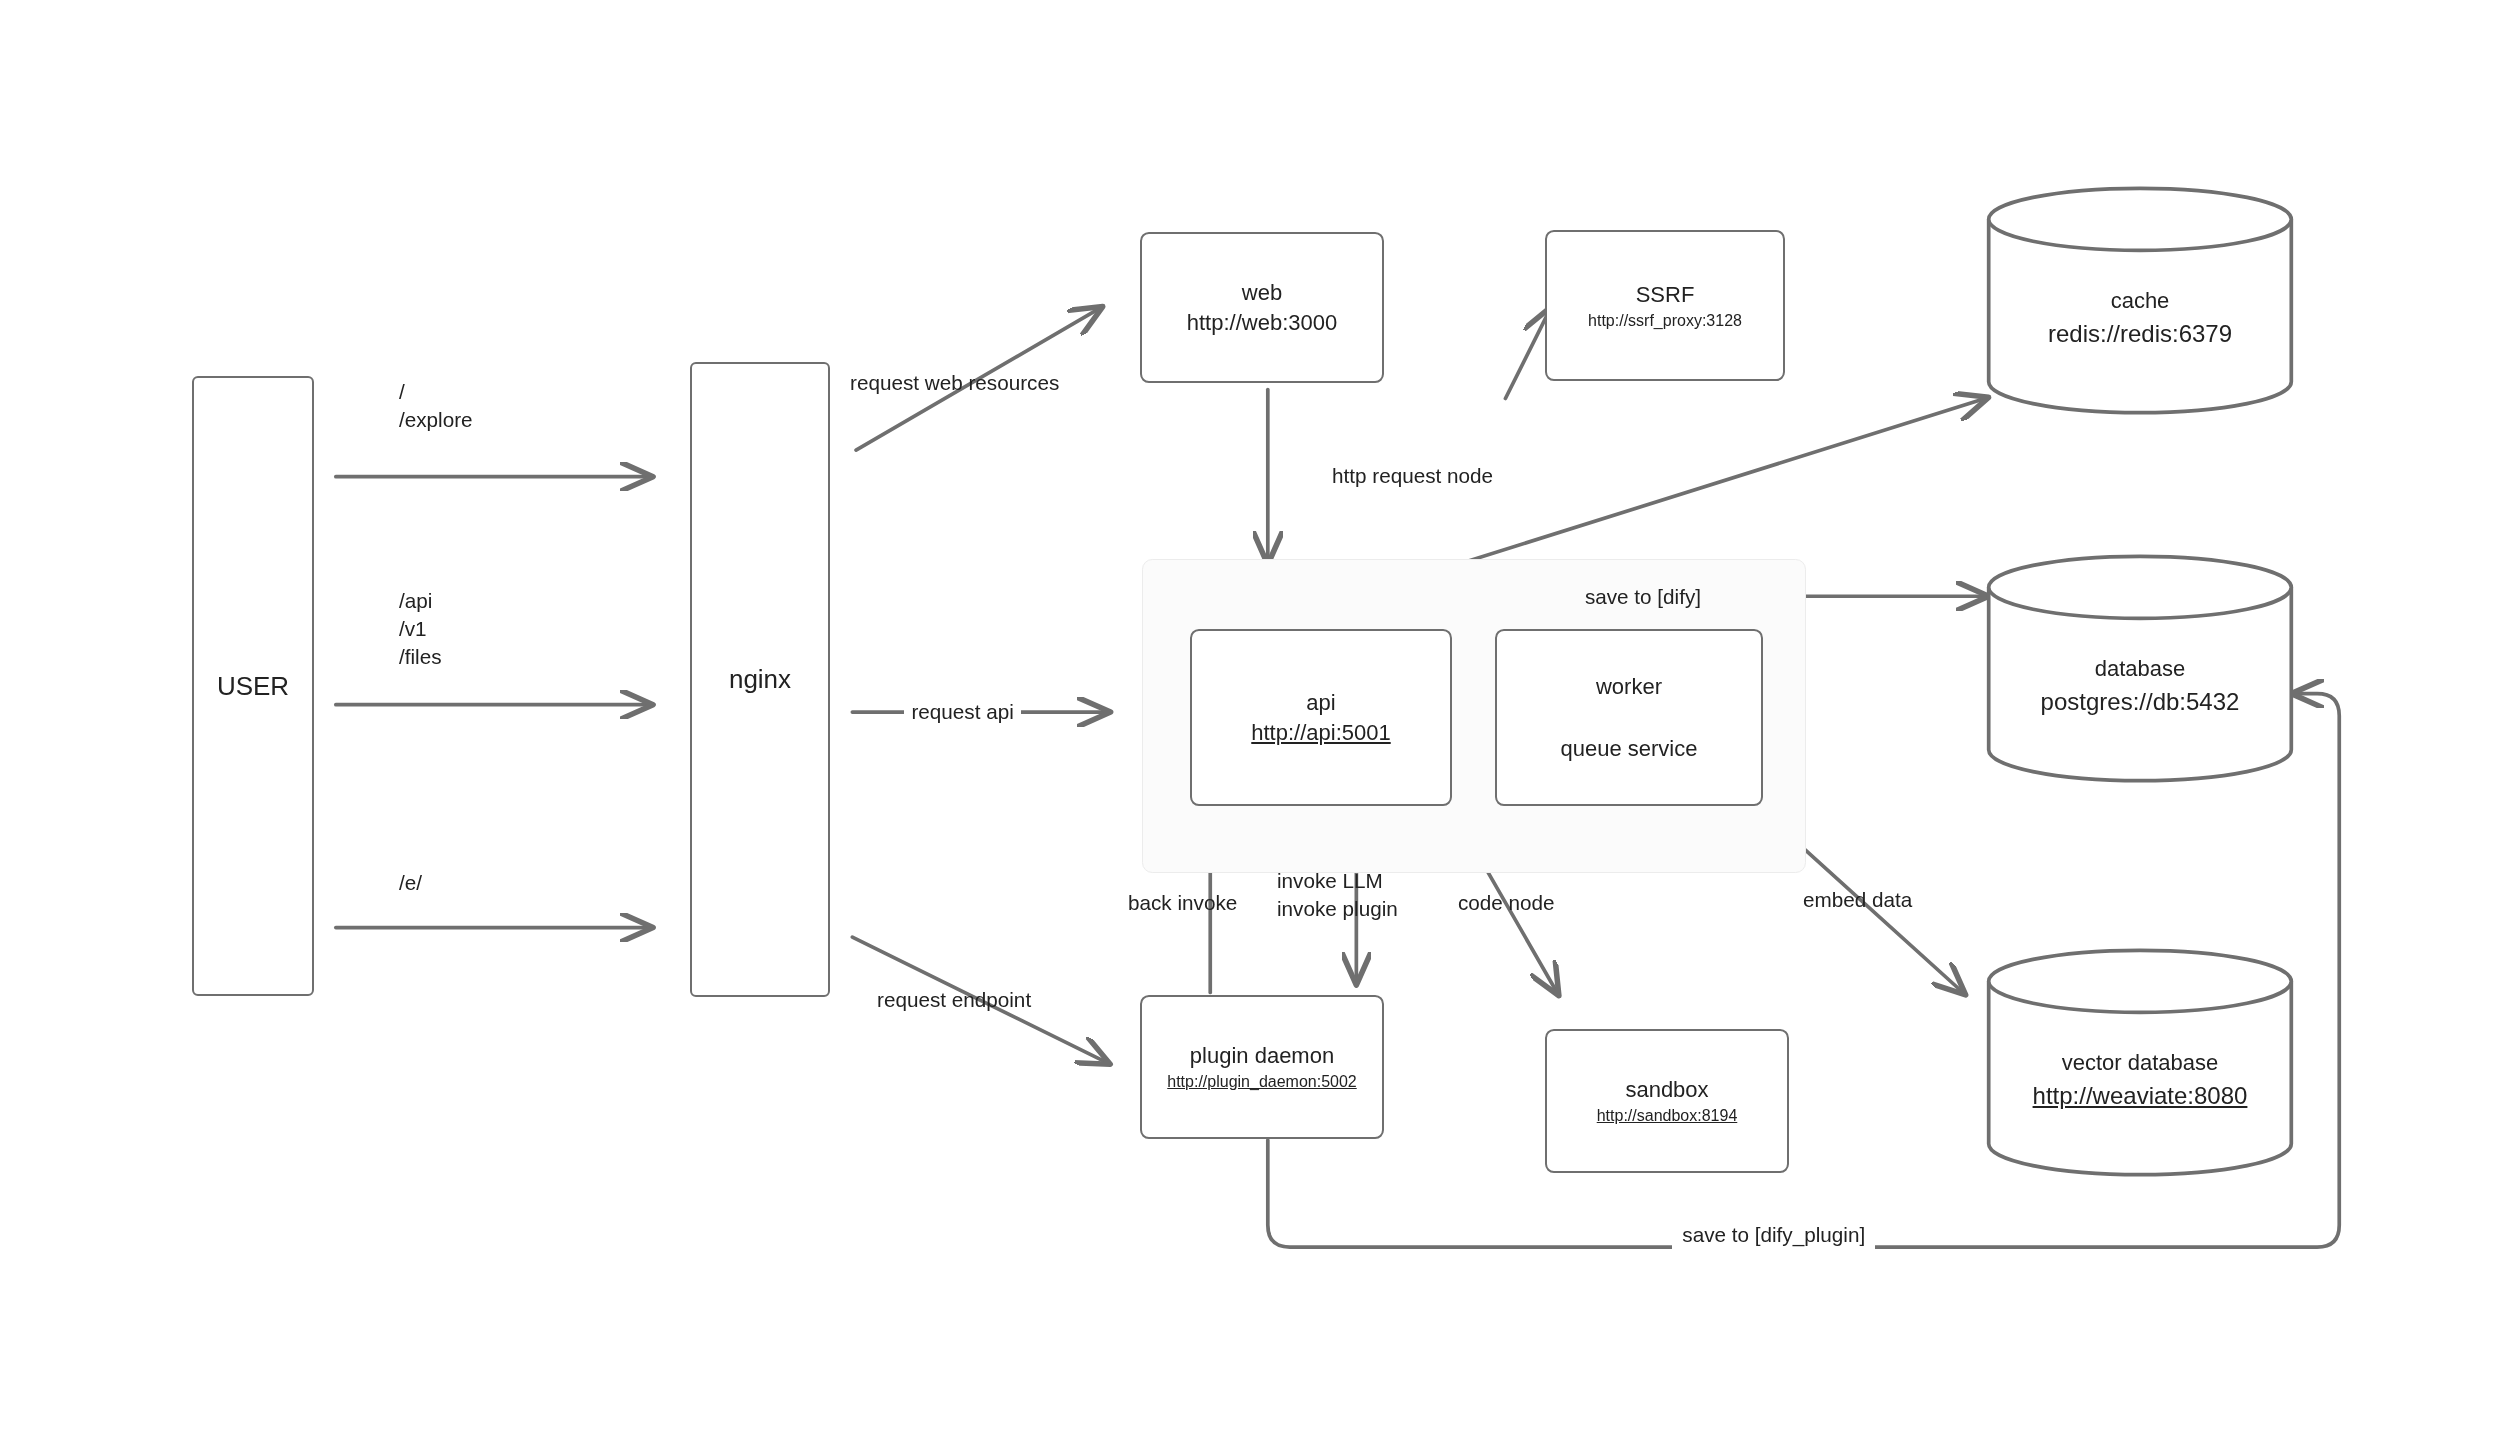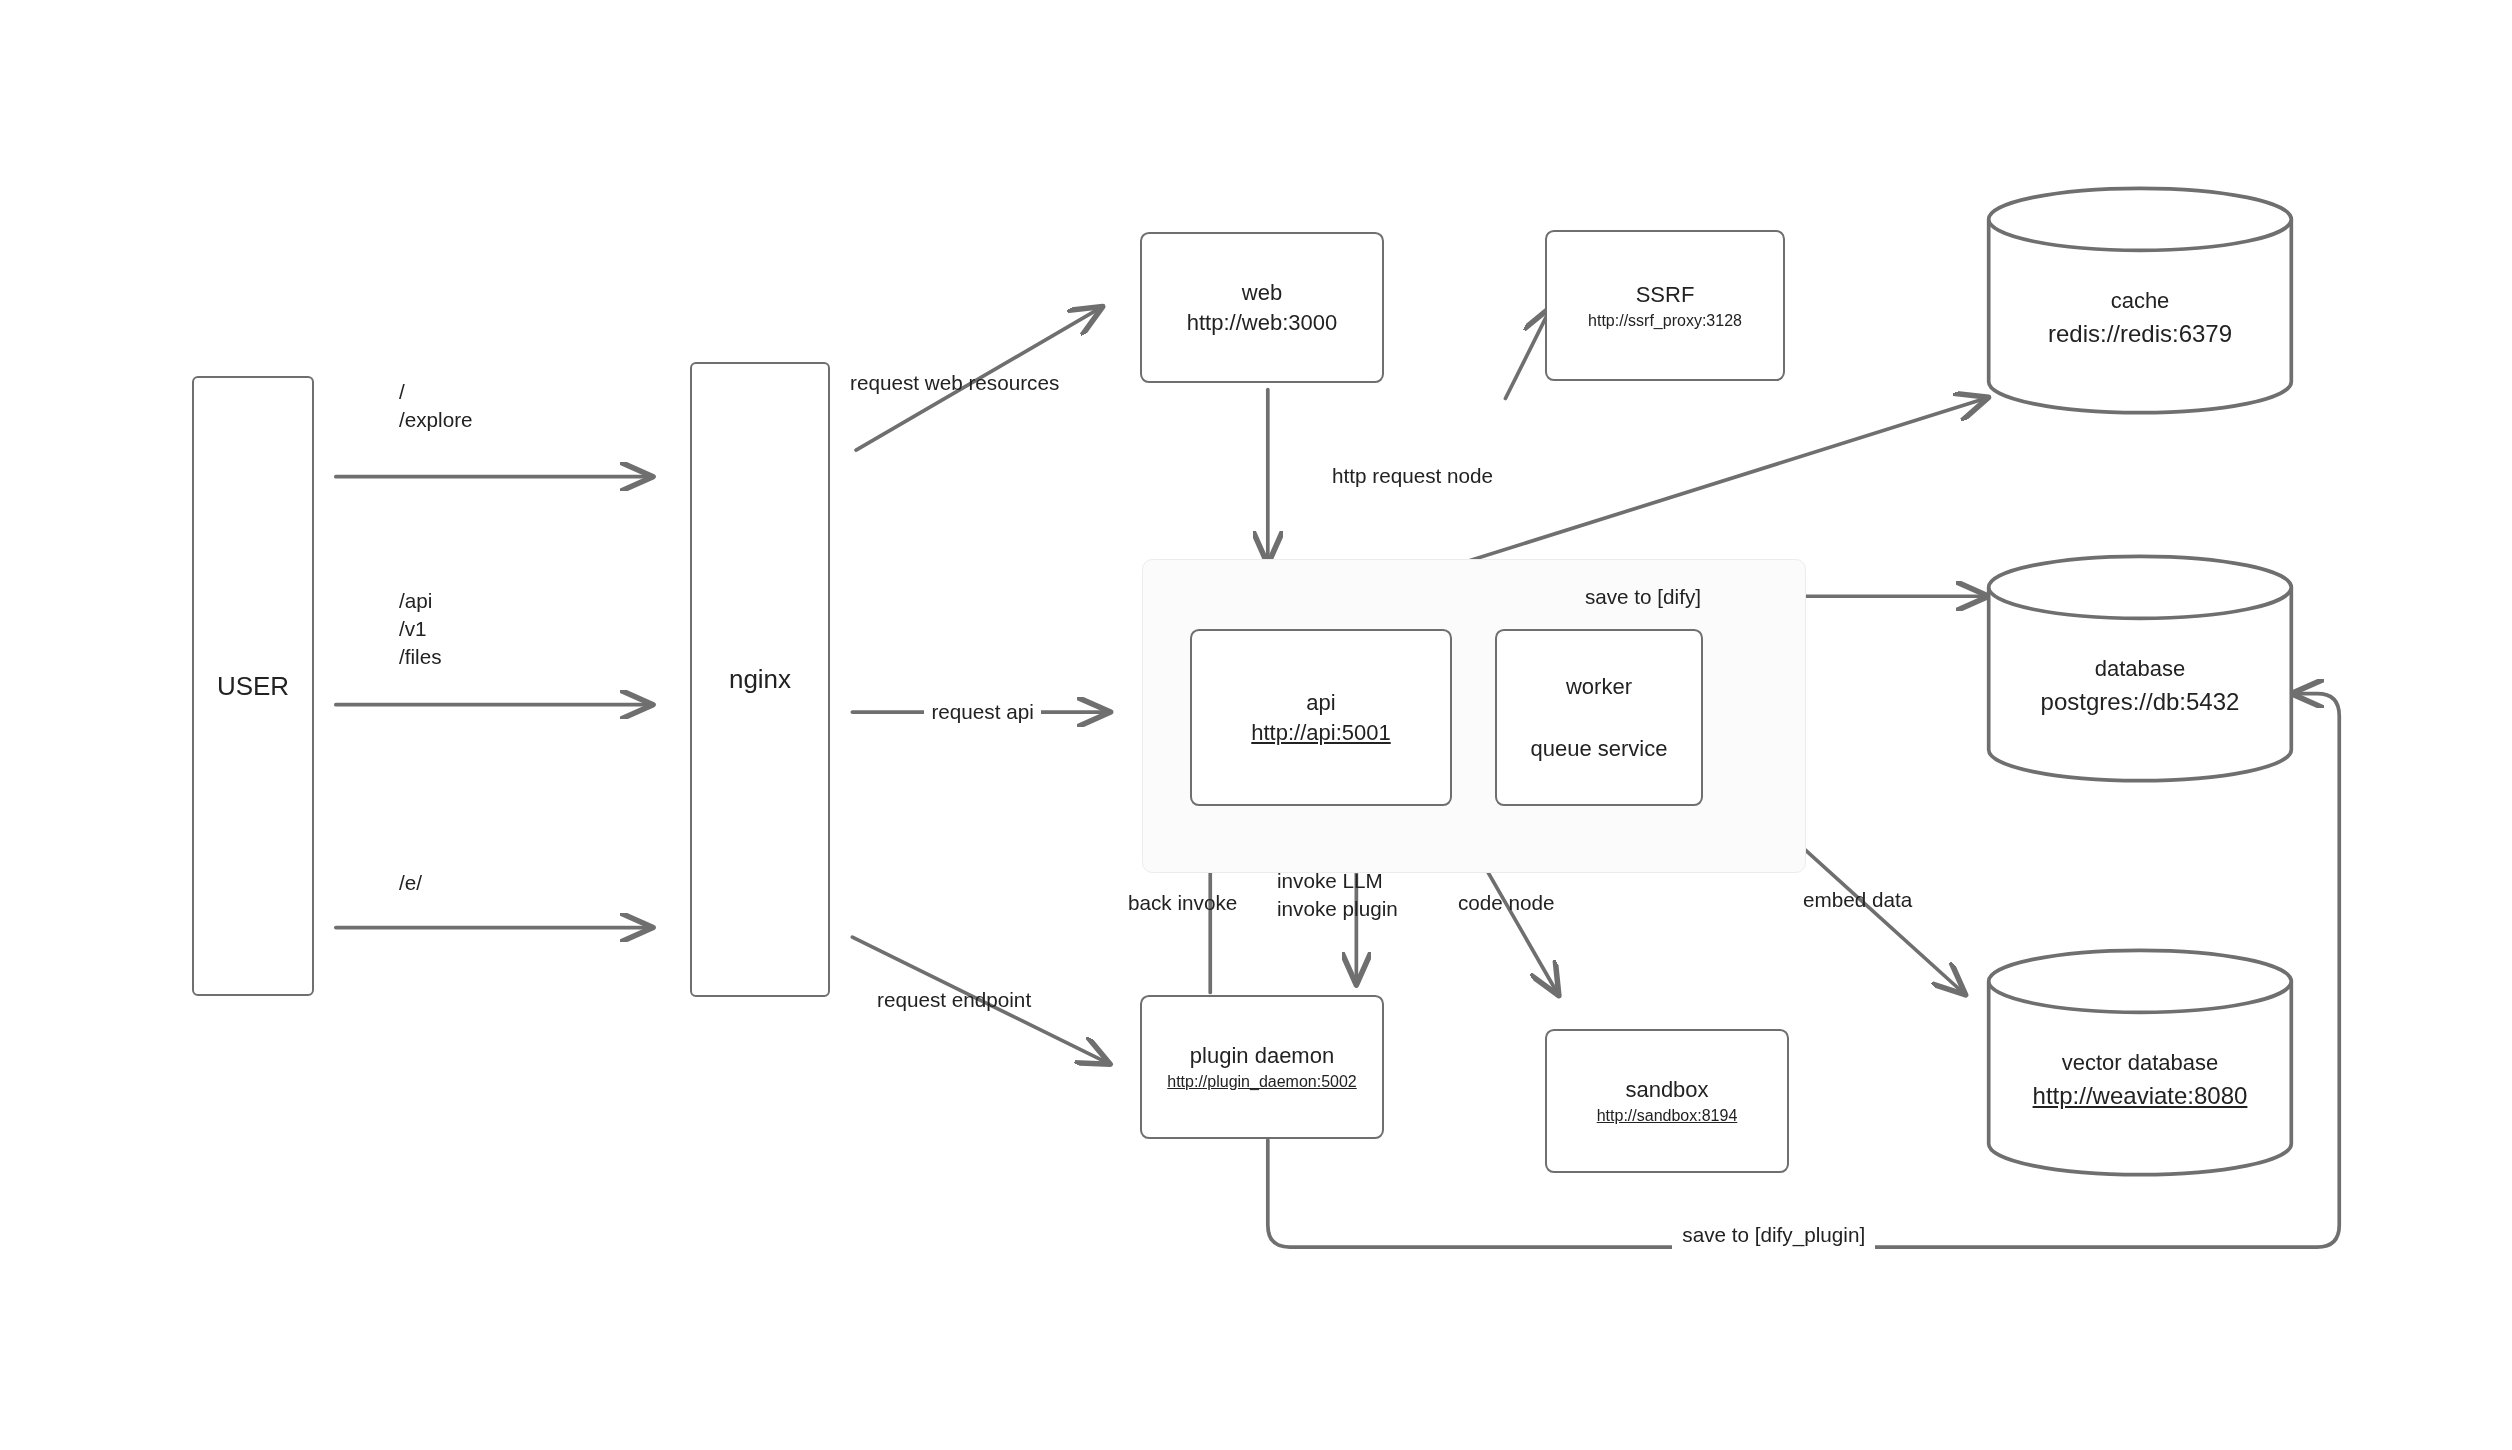--- a/index.html
+++ b/index.html
@@ -164,21 +164,21 @@
   <div class="node" style="left:1545px; top:230px; width:240px; height:151px;">
     <span class="title">SSRF</span>
     <span class="sub small">http://ssrf_proxy:3128</span>
   </div>
 
   <div class="node" style="left:1190px; top:629px; width:262px; height:177px;">
     <span class="title">api</span>
     <span class="sub link">http://api:5001</span>
   </div>
 
-  <div class="node" style="left:1495px; top:629px; width:208px; height:177px;gap:32px;">
+  <div class="node" style="left:1495px; top:629px; width:268px; height:177px;gap:32px;">
     <span class="title">worker</span>
     <span class="sub">queue service</span>
   </div>
 
   <div class="node" style="left:1140px; top:995px; width:244px; height:144px;">
     <span class="title">plugin daemon</span>
     <span class="sub small link">http://plugin_daemon:5002</span>
   </div>
 
   <div class="node" style="left:1545px; top:1029px; width:244px; height:144px;">
@@ -223,21 +223,21 @@
 /explore</div>
 
   <div class="edge-label" style="left:399px; top:587px;">/api
 /v1
 /files</div>
 
   <div class="edge-label" style="left:399px; top:869px;">/e/</div>
 
   <div class="edge-label" style="left:850px; top:369px;">request web resources</div>
 
-  <div class="edge-label" style="left:904px; top:698px; background:#ffffff; padding:0 7.4px;margin-left:20px;">request api</div>
+  <div class="edge-label" style="left:904px; top:698px; background:#ffffff; padding:0 7.4px;">request api</div>
 
   <div class="edge-label" style="left:877px; top:986px;">request endpoint</div>
 
   <div class="edge-label" style="left:1332px; top:455px;margin-top:7px;">http request node</div>
 
   <div class="edge-label" style="left:1576px; top:583px; background:#fbfbfb; padding:0 8.9px;">save to [dify]</div>
 
   <div class="edge-label" style="left:1128px; top:889px;">back invoke</div>
 
   <div class="edge-label" style="left:1277px; top:867px;">invoke LLM

